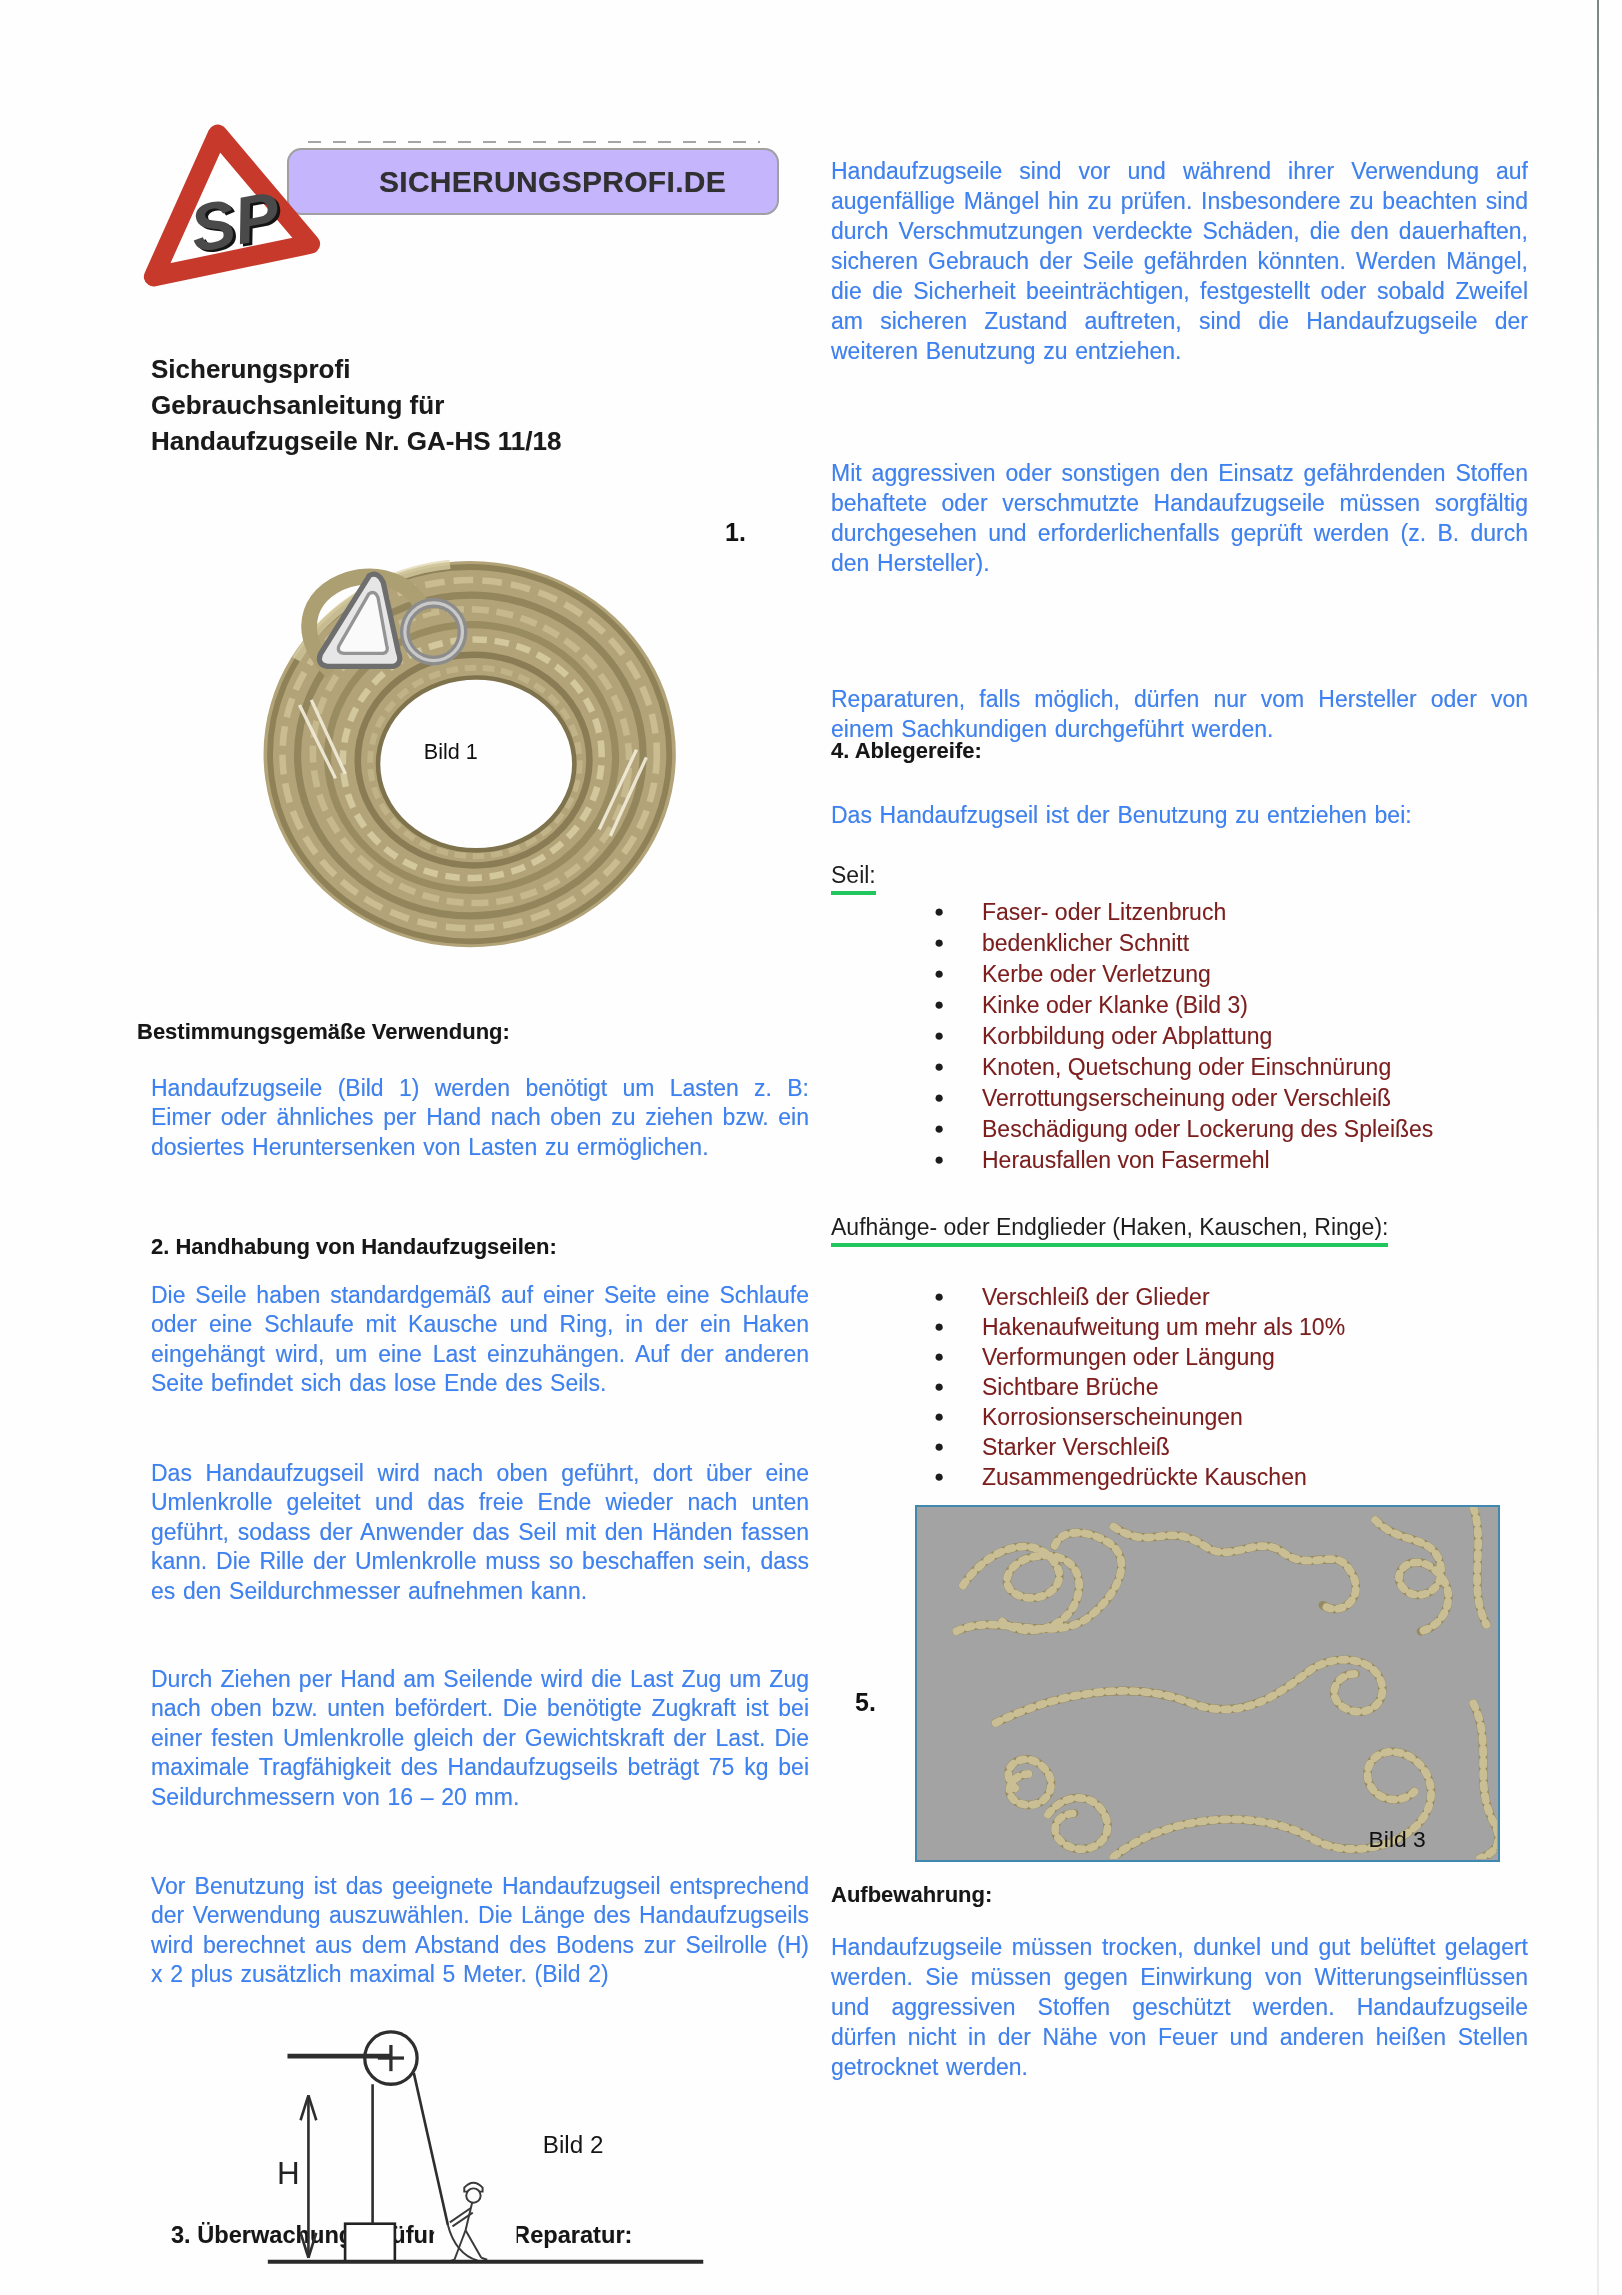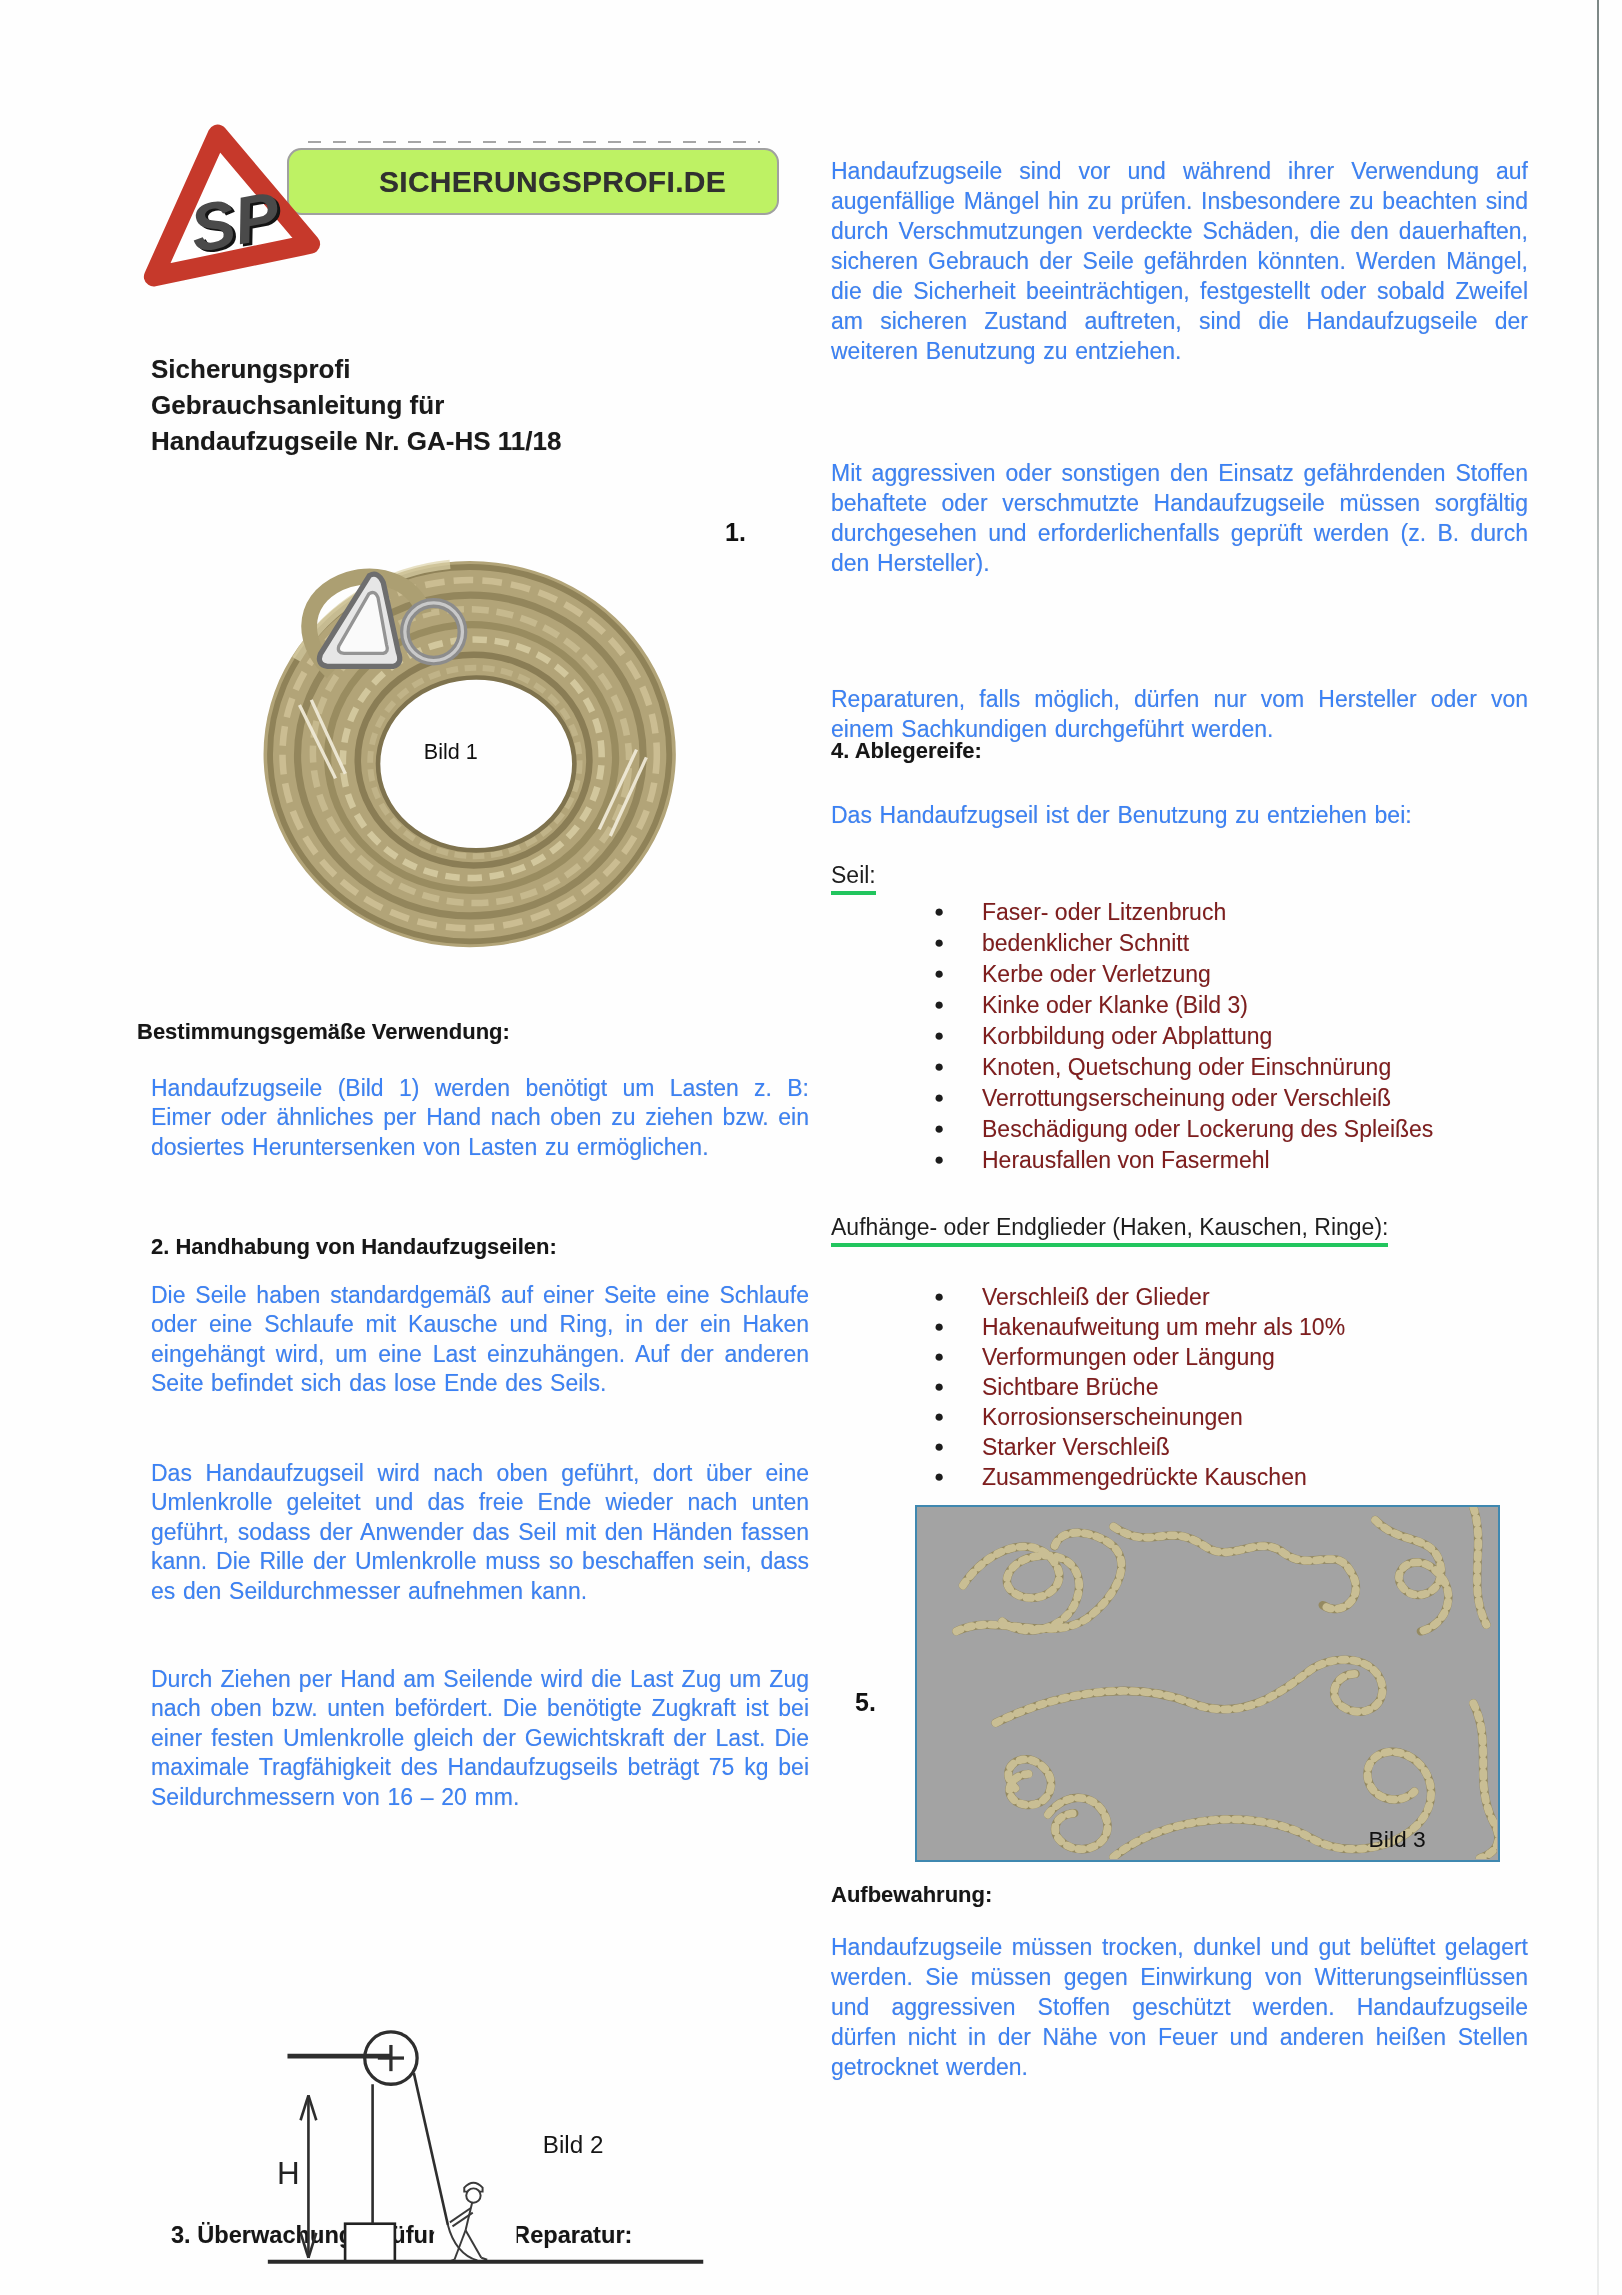--- a/index.html
+++ b/index.html
@@ -18,21 +18,21 @@
     font-size:22px;font-weight:bold;color:#161616;
     text-shadow:0 0 0.7px rgba(0,0,0,0.3);white-space:nowrap;
   }
   .underlined{
     font-weight:normal;border-bottom:4px solid #22c55e;padding-bottom:2px;display:inline-block;
   }
   .title-block{font-size:26px;line-height:36px;font-weight:bold;color:#1a1a1a;
     text-shadow:0 0 0.7px rgba(0,0,0,0.3);}
   .fig-marker{font-size:25px;font-weight:bold;color:#111;}
   .banner{
-    left:287px;top:148px;width:492px;height:67px;background:#bef264;
+    left:287px;top:148px;width:492px;height:67px;background:#c4b5fd;
     border:2px solid #a0a0a0;border-radius:14.4px;box-sizing:border-box;
     display:flex;align-items:center;justify-content:center;padding-left:39px;
     z-index:1;
   }
   .banner-text{font-size:30px;font-weight:bold;color:#303030;letter-spacing:0.3px;
     text-shadow:0 0 0.7px rgba(0,0,0,0.4);white-space:nowrap;}
   .dash-artifact{height:2px;background:repeating-linear-gradient(90deg,#8f8f8f 0 13px,transparent 13px 25px);opacity:.8;}
   .list-row{position:relative;height:31px;}
   .list-row .dot{position:absolute;left:103px;top:2.6px;font-size:17px;color:#1c1c1c;}
   .list-row .li-text{position:absolute;left:151px;top:0;font-size:23px;color:#7f1d1d;
@@ -116,20 +116,21 @@
     <text x="290" y="322" font-size="33" fill="#111">Bild 1</text>
   </svg>
 
   <div class="abs heading" style="left:137px;top:1019px;text-align:center;">Bestimmungsgemäße Verwendung:</div>
   <div class="abs body-text" style="left:151px;top:1074px;width:658px;">Handaufzugseile (Bild 1) werden benötigt um Lasten z. B: Eimer oder ähnliches per Hand nach oben zu ziehen bzw. ein dosiertes Heruntersenken von Lasten zu ermöglichen.</div>
 
   <div class="abs heading" style="left:151px;top:1234px;">2. Handhabung von Handaufzugseilen:</div>
   <div class="abs body-text" style="left:151px;top:1281px;width:658px;">Die Seile haben standardgemäß auf einer Seite eine Schlaufe oder eine Schlaufe mit Kausche und Ring, in der ein Haken eingehängt wird, um eine Last einzuhängen. Auf der anderen Seite befindet sich das lose Ende des Seils.</div>
   <div class="abs body-text" style="left:151px;top:1459px;width:658px;">Das Handaufzugseil wird nach oben geführt, dort über eine Umlenkrolle geleitet und das freie Ende wieder nach unten geführt, sodass der Anwender das Seil mit den Händen fassen kann. Die Rille der Umlenkrolle muss so beschaffen sein, dass es den Seildurchmesser aufnehmen kann.</div>
   <div class="abs body-text" style="left:151px;top:1665px;width:658px;">Durch Ziehen per Hand am Seilende wird die Last Zug um Zug nach oben bzw. unten befördert. Die benötigte Zugkraft ist bei einer festen Umlenkrolle gleich der Gewichtskraft der Last. Die maximale Tragfähigkeit des Handaufzugseils beträgt 75 kg bei Seildurchmessern von 16 – 20 mm.</div>
+  <div class="abs body-text" style="left:151px;top:1872px;width:658px;">Vor Benutzung ist das geeignete Handaufzugseil entsprechend der Verwendung auszuwählen. Die Länge des Handaufzugseils wird berechnet aus dem Abstand des Bodens zur Seilrolle (H) x 2 plus zusätzlich maximal 5 Meter. (Bild 2)</div>
 
   <div class="abs heading" style="left:171px;top:2222px;font-size:23.6px;z-index:5;">3. Überwachung, Prüfung und Reparatur:</div>
 
   <svg class="abs" style="left:222px;top:2022px;z-index:6;" width="550" height="262" viewBox="0 0 840 400">
 
     <rect x="324" y="236" width="126" height="126" fill="#fefefe"></rect>
     <rect x="188" y="308" width="76" height="58" fill="#ffffff" stroke="#222" stroke-width="4"></rect>
     <g stroke="#2e2e2e" stroke-width="5" fill="none">
       <line x1="100" y1="52" x2="258" y2="52" stroke-width="7"></line>
       <circle cx="258" cy="55" r="40" stroke-width="5"></circle>

